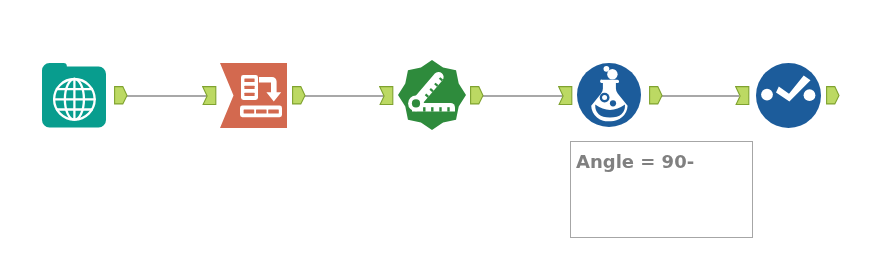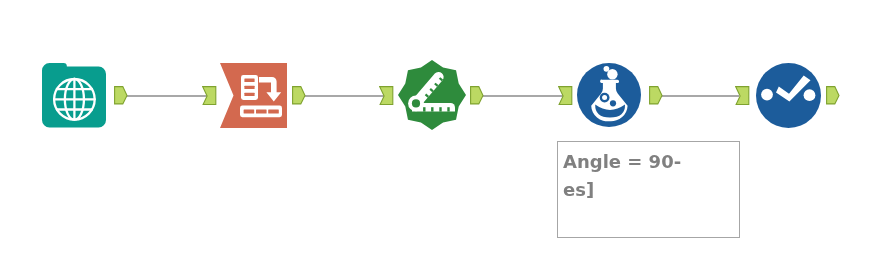--- a/index.html
+++ b/index.html
@@ -90,19 +90,18 @@
         <circle cx="27.6" cy="34.6" r="4.9" fill="#1c5c9b"></circle>
         <circle cx="27.6" cy="34.6" r="2.5" fill="#ffffff"></circle>
         <circle cx="36.0" cy="40.3" r="3.1" fill="#1c5c9b"></circle>
       </svg></div>
     <div style="position: absolute; left: 756px; top: 63px;"><svg width="65" height="65" viewBox="0 0 65 65">
         <circle cx="32.5" cy="32.5" r="32.5" fill="#1c5c9b"></circle>
         <circle cx="11.0" cy="31.6" r="5.9" fill="#ffffff"></circle>
         <circle cx="53.5" cy="32.2" r="5.9" fill="#ffffff"></circle>
         <path d="M22.8,23.6 L33.0,30.7 L47.7,12.5 L54.5,17.3 L33.4,38.4 L20.0,29.5 Z" fill="#ffffff"></path>
       </svg></div>
-    <div class="annot" style="width: 183px; height: 97px; border: 1px solid rgb(166, 166, 166); position: absolute; left: 557px; top: 141px;">
+    <div class="annot" style="width: 183px; height: 97px; border: 1px solid rgb(166, 166, 166); position: absolute; left: 570px; top: 141px;">
       <div class="annot-text" style="padding: 6px 5px;">
         <div>Angle = 90-</div>
-        <div>es]</div>
       </div>
     </div>
   </div>
 
 </body></html>

